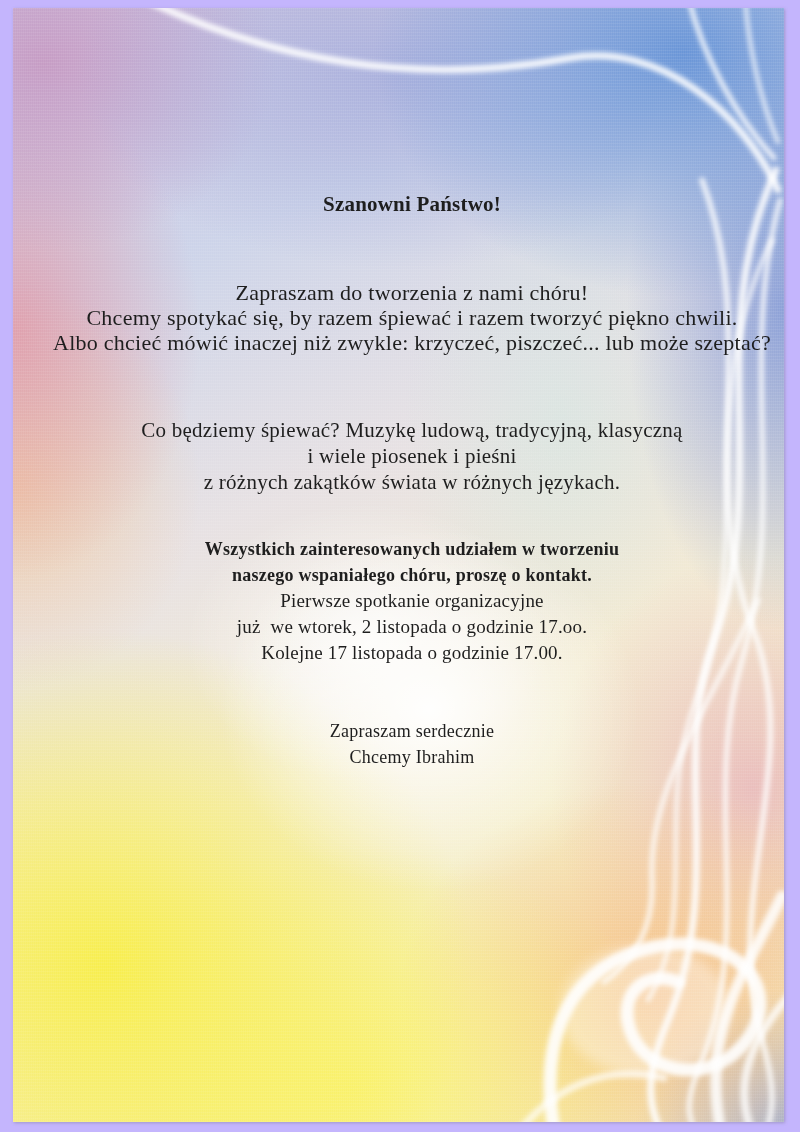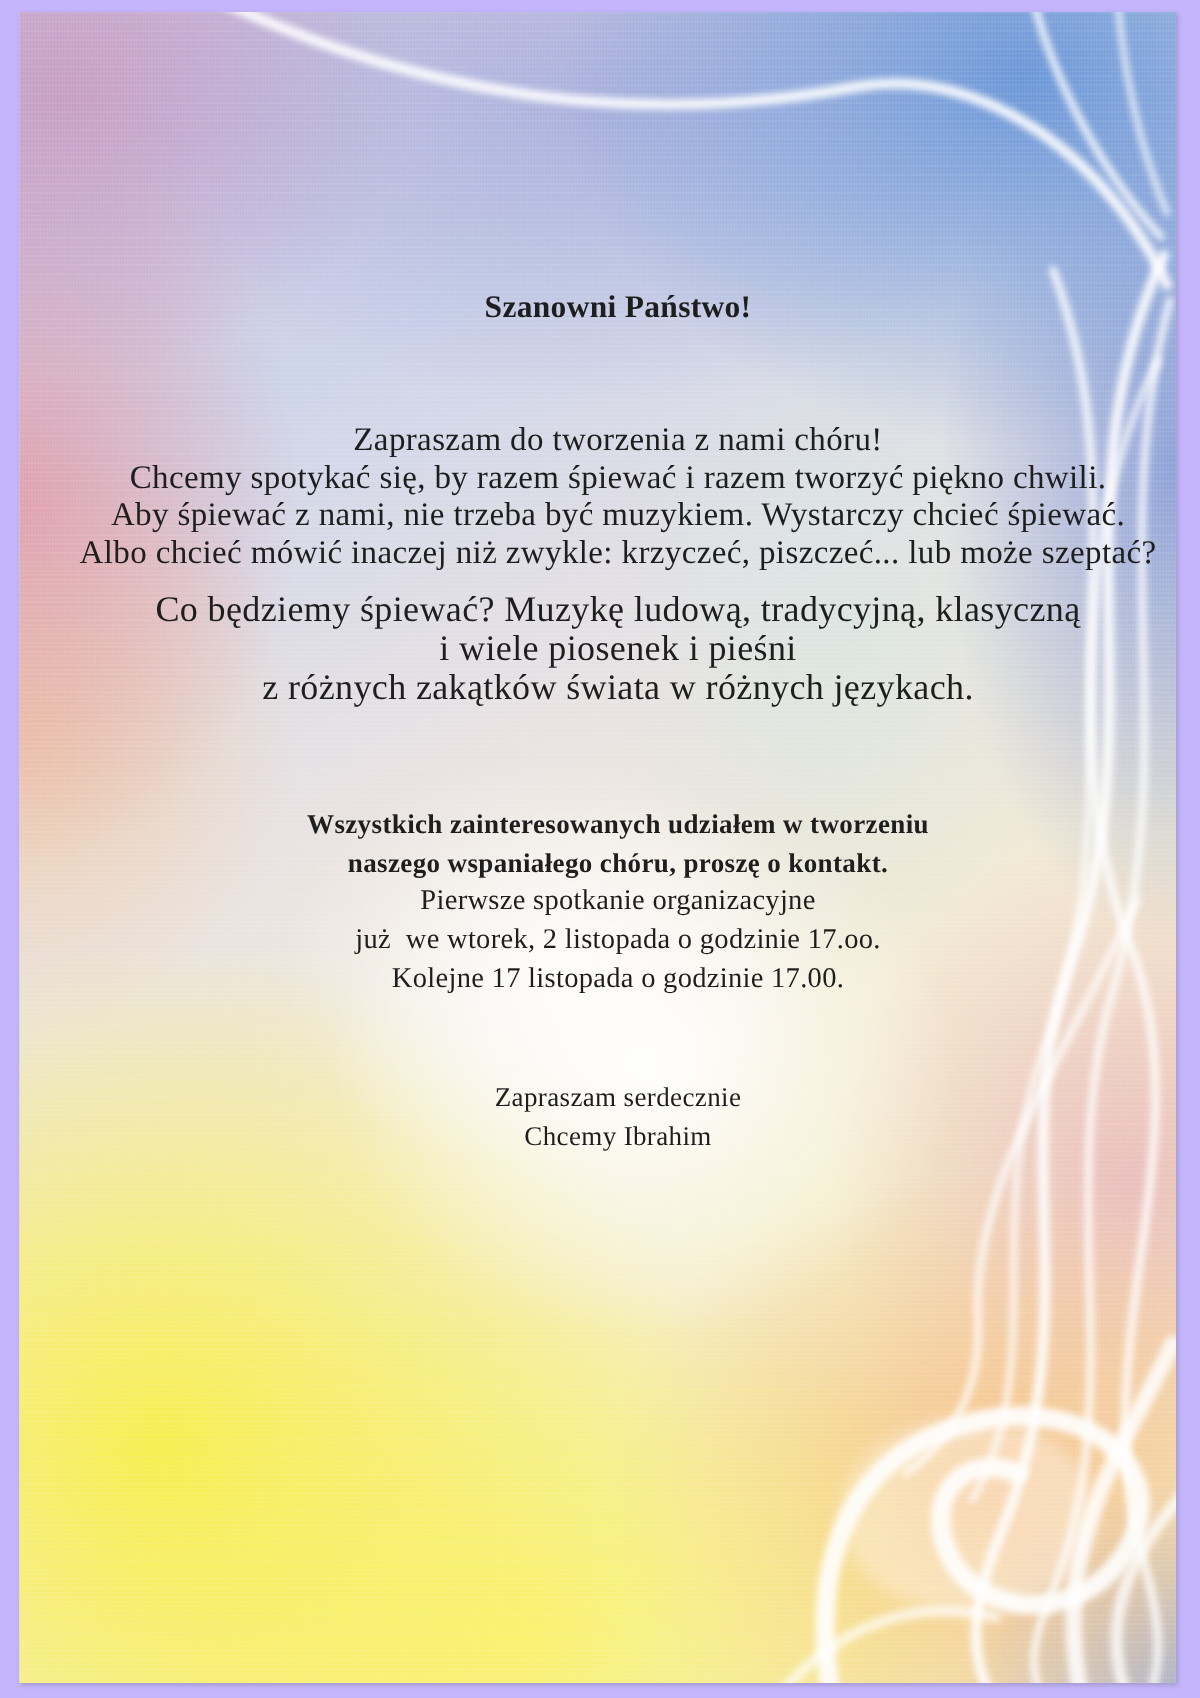--- a/index.html
+++ b/index.html
@@ -43,21 +43,21 @@
   }
   #flourishes{position:absolute;left:0;top:0;pointer-events:none;}
   #content{
     position:absolute;left:24px;top:0;width:776px;height:100%;
     text-align:center;color:#1e1e1e;
   }
   .block{position:absolute;left:0;width:100%;}
   .line{white-space:pre-wrap;}
   #title-block{top:191px;font-size:21px;font-weight:bold;line-height:27px;letter-spacing:.2px;}
   #para-1{top:280px;font-size:22px;line-height:25px;letter-spacing:.25px;}
-  #para-2{top:394px;font-size:24px;line-height:26px;letter-spacing:.25px;}
+  #para-2{top:417px;font-size:21px;line-height:26px;letter-spacing:.25px;}
   #para-3{top:536px;font-size:18px;line-height:26px;letter-spacing:.25px;font-weight:bold;}
   #meeting-block{top:588px;font-size:19px;font-weight:normal;line-height:26px;letter-spacing:.2px;}
   #signature-block{top:718px;font-size:18px;line-height:26px;letter-spacing:.25px;}
 </style>
 </head>
 <body>
 
 <div id="page">
   <div id="paper">
     <div id="grain"></div>
@@ -97,21 +97,20 @@
 
   <div id="content">
 
     <div class="block" id="title-block">
       <div class="line">Szanowni Państwo!</div>
     </div>
 
     <div class="block" id="para-1">
       <div class="line">Zapraszam do tworzenia z nami chóru!</div>
       <div class="line">Chcemy spotykać się, by razem śpiewać i razem tworzyć piękno chwili.</div>
-      <div class="line">Aby śpiewać z nami, nie trzeba być muzykiem. Wystarczy chcieć śpiewać.</div>
       <div class="line">Albo chcieć mówić inaczej niż zwykle: krzyczeć, piszczeć... lub może szeptać?</div>
     </div>
 
     <div class="block" id="para-2">
       <div class="line">Co będziemy śpiewać? Muzykę ludową, tradycyjną, klasyczną</div>
       <div class="line">i wiele piosenek i pieśni</div>
       <div class="line">z różnych zakątków świata w różnych językach.</div>
     </div>
 
     <div class="block" id="para-3">

